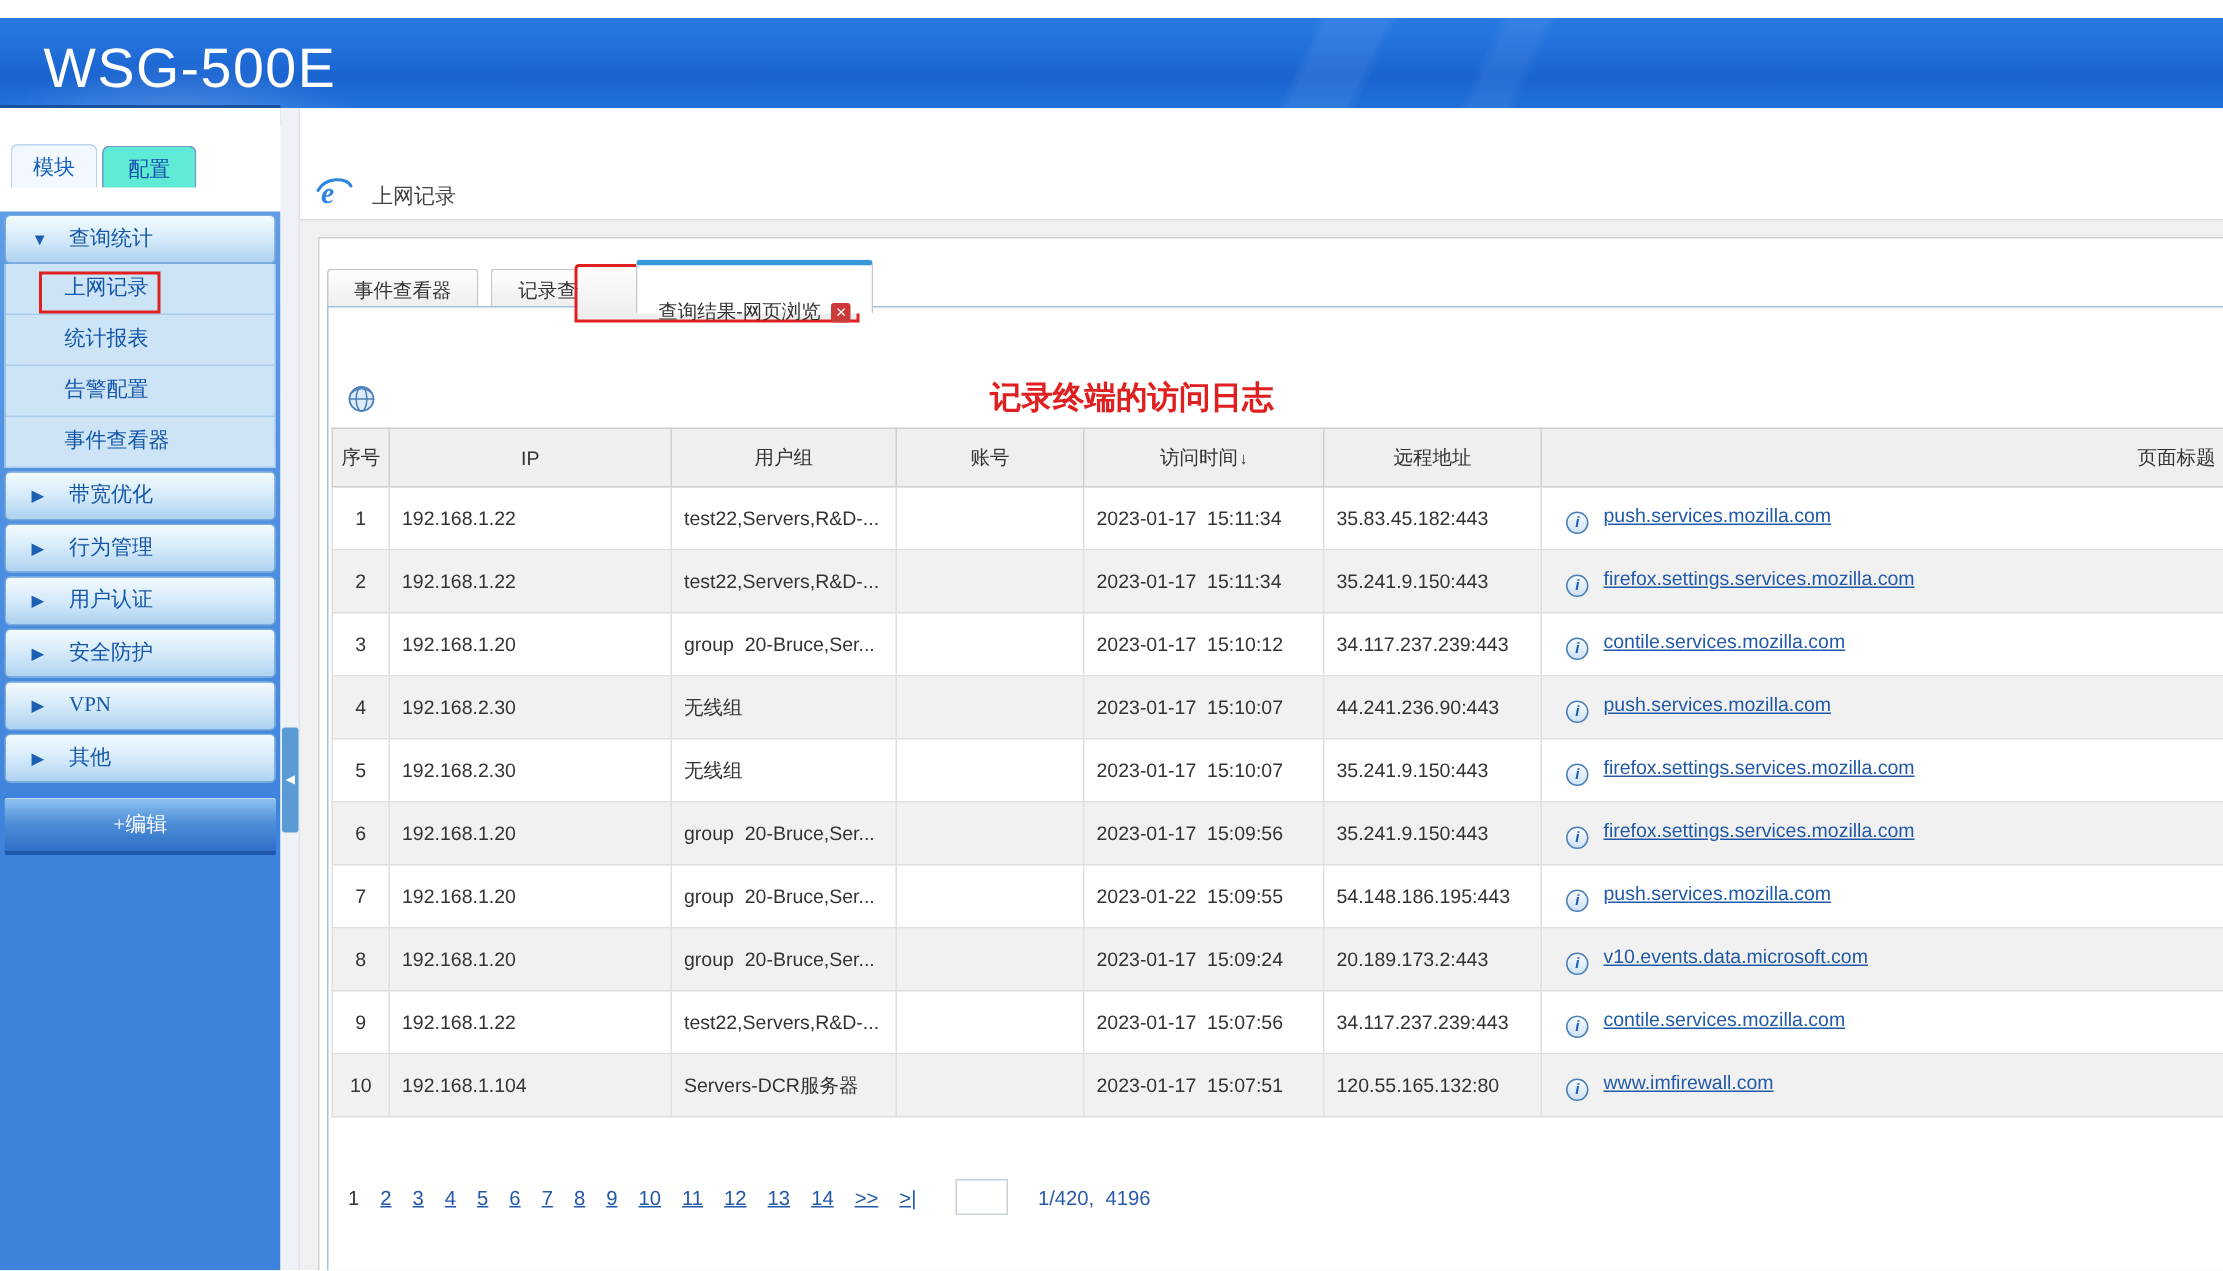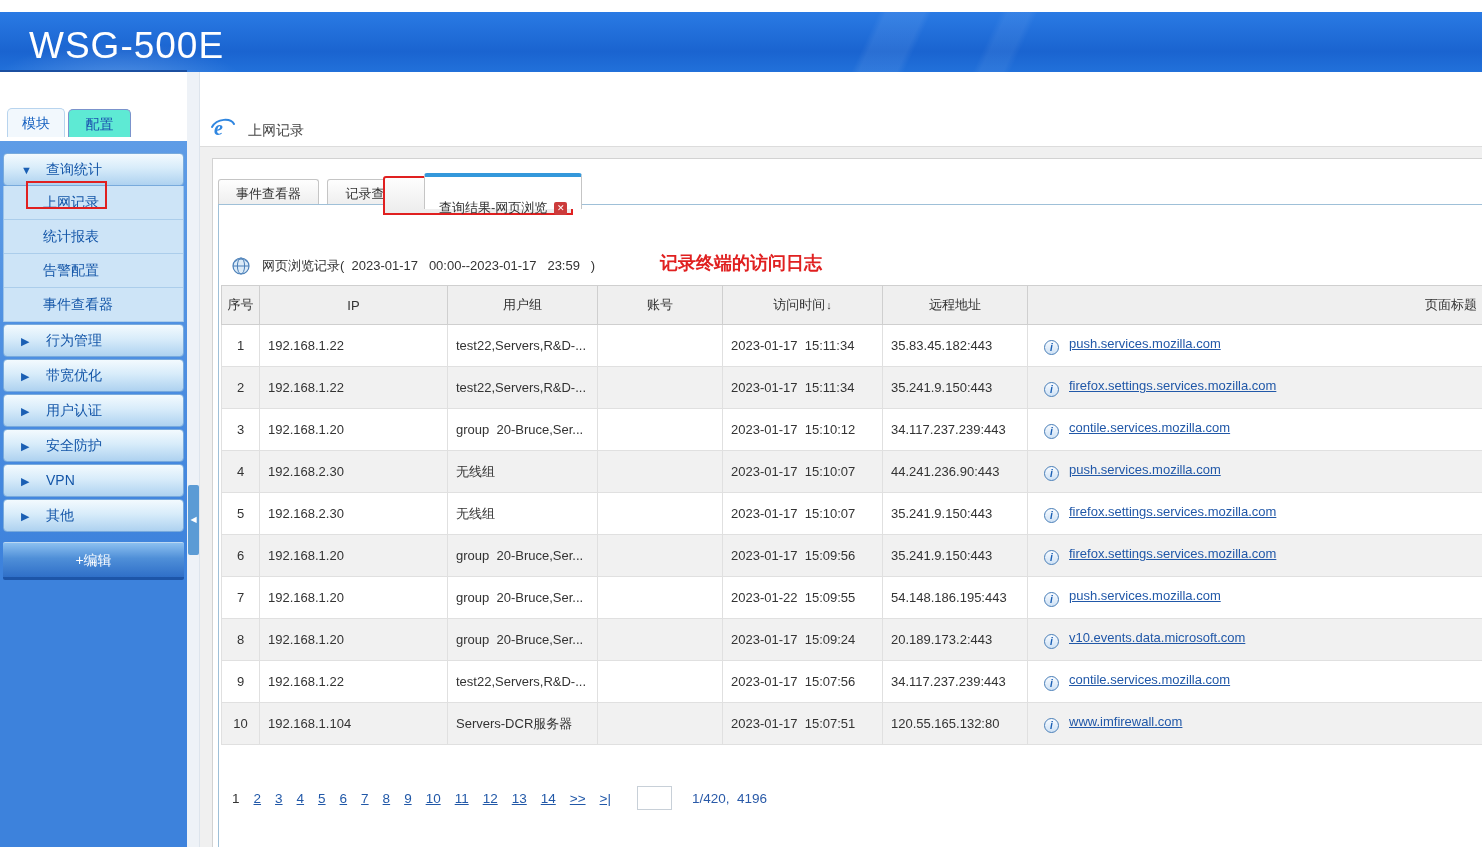--- a/index.html
+++ b/index.html
@@ -14,28 +14,28 @@
       radial-gradient(180px 60px at 8% 100%, rgba(255,255,255,.22), transparent 70%),
       linear-gradient(115deg, transparent 58%, rgba(255,255,255,.07) 58.5% 61%, transparent 61.5% 66%, rgba(255,255,255,.06) 66.5% 68%, transparent 68.5%),
       linear-gradient(180deg,#2a7ae4 0%,#1a64d0 55%,#2170da 82%,#3c86e8 100%);
   }
   .banner-title { position:absolute; left:29px; top:13px; color:#fff; font-size:37px; letter-spacing:1px; }
   .banner-underline { position:absolute; left:0; top:70px; width:187px; height:2px; background:#1b4fa0; }
 
   
   .sidebar { position:absolute; left:0; top:72px; width:187px; bottom:0; background:#fff; }
   .side-tabs { position:relative; height:69px; background:#fff; }
-  .side-tab { position:absolute; bottom:4px; text-align:center; font-size:14px; cursor:pointer;
+  .side-tab { position:absolute; bottom:16px; text-align:center; font-size:14px; cursor:pointer;
     border-radius:5px 5px 0 0; }
   .side-tab.active { left:7px; width:58px; height:29px; line-height:29px; background:#f2f8fd;
     border:1px solid #b8d4ee; border-bottom:none; color:#1560c0; }
   .side-tab.inactive { left:68px; width:63px; height:28px; line-height:28px; background:#5eead4;
     border:1px solid #7b93cc; border-bottom:none; color:#1b4fae; }
   .menu-wrap { position:absolute; left:0; top:69px; right:0; bottom:0;
-    background:linear-gradient(180deg,#5e9ce6 0%, #3d82dc 430px, #3d82dc 100%); padding-top:10px; }
+    background:linear-gradient(180deg,#5e9ce6 0%, #3d82dc 430px, #3d82dc 100%); padding-top:0;font-family:Liberation Serif, serif; }
   .side-group { margin:2px 3px 0 3px; height:33px; line-height:31px; border:1px solid #78aadc; border-radius:4px;
     background:linear-gradient(180deg,#f3fafe 0%,#d8ecfa 45%,#aed2f0 100%);
     color:#1456a8; font-size:14px; padding-left:17px; cursor:pointer; }
   .side-group .tri { display:inline-block; width:14px; margin-right:11px; color:#1a5fb4; font-size:11px; }
   .submenu { margin:0 3px; background:#cde4f7; border-left:1px solid #9cc3e8; border-right:1px solid #9cc3e8; }
   .submenu-item { height:34px; line-height:33px; padding-left:39px; color:#1456a8; font-size:14px;
     border-bottom:1px solid #abcdeb; cursor:pointer; }
   .edit-btn { margin:10px 3px 0 3px; height:38px; line-height:35px; text-align:center; color:#fff; font-size:14px;
     background:linear-gradient(180deg,#8cc0f0 0%,#4f8fd8 45%,#2f6fc8 100%);
     border-top:1px solid #bcd8f2; border-bottom:3px solid #1d55a8; border-radius:2px; cursor:pointer; }
@@ -92,21 +92,21 @@
   .pagination { display:flex; align-items:center; gap:14px; margin:41px 0 0 13px; font-size:13.5px; }
   .page-link { color:#2158a8; text-decoration:underline; cursor:pointer; }
   .page-link.current { color:#333; text-decoration:none; cursor:default; }
   .page-input { width:35px; height:24px; border:1px solid #c8d0d8; margin-left:12px; font-size:13px; text-align:center; }
   .page-status { color:#2a5aa8; margin-left:6px; }
 
   
   .anno-box { position:absolute; border:2px solid #e02020; pointer-events:none; }
   .anno-box.menu { left:26px; top:181px; width:81px; height:28px; }
   .anno-box.tab { left:383px; top:176px; width:190px; height:39px; }
-  .anno-tip { position:absolute; left:660px; top:251px; color:#e02020; font-size:18px; font-weight:bold; }
+  .anno-tip { position:absolute; left:660px; top:251px; color:#e02020; font-size:21px; font-weight:bold; }
 </style>
 </head>
 <body>
 
 <div class="screen">
 
   <div class="banner">
     <div class="banner-title">WSG-500E</div>
   </div>
   <div class="banner-underline"></div>
@@ -122,25 +122,25 @@
       </div>
       <div class="submenu">
         <div class="submenu-item">上网记录</div>
         <div class="submenu-item">统计报表</div>
         <div class="submenu-item">告警配置</div>
         <div class="submenu-item">事件查看器</div>
       </div>
       <div>
 
           <div class="side-group">
+            <span class="tri">▶</span><span>带宽优化</span>
+          </div>
+
+          <div class="side-group">
             <span class="tri">▶</span><span>行为管理</span>
-          </div>
-
-          <div class="side-group">
-            <span class="tri">▶</span><span>带宽优化</span>
           </div>
 
           <div class="side-group">
             <span class="tri">▶</span><span>用户认证</span>
           </div>
 
           <div class="side-group">
             <span class="tri">▶</span><span>安全防护</span>
           </div>
 
@@ -179,21 +179,20 @@
 
       <div class="tab-body">
 
         <div class="record-head">
           <svg class="globe-icon" viewBox="0 0 18 18">
             <circle cx="9" cy="9" r="8" fill="#dcebf8" stroke="#4a7fb8" stroke-width="1.2"></circle>
             <ellipse cx="9" cy="9" rx="3.6" ry="8" fill="none" stroke="#4a7fb8" stroke-width="1"></ellipse>
             <line x1="1" y1="9" x2="17" y2="9" stroke="#4a7fb8" stroke-width="1"></line>
             <path d="M2.5 5 A9 9 0 0 1 15.5 5" fill="none" stroke="#4a7fb8" stroke-width="0.8"></path>
           </svg>
-          <span class="pre">网页浏览记录(  2023-01-17   00:00--2023-01-17   23:59   )</span>
         </div>
 
         <table class="records">
           <colgroup>
             <col style="width:38px">
               <col style="width:188px">
               <col style="width:150px">
             <col style="width:125px">
               <col style="width:160px">
               <col style="width:145px">

